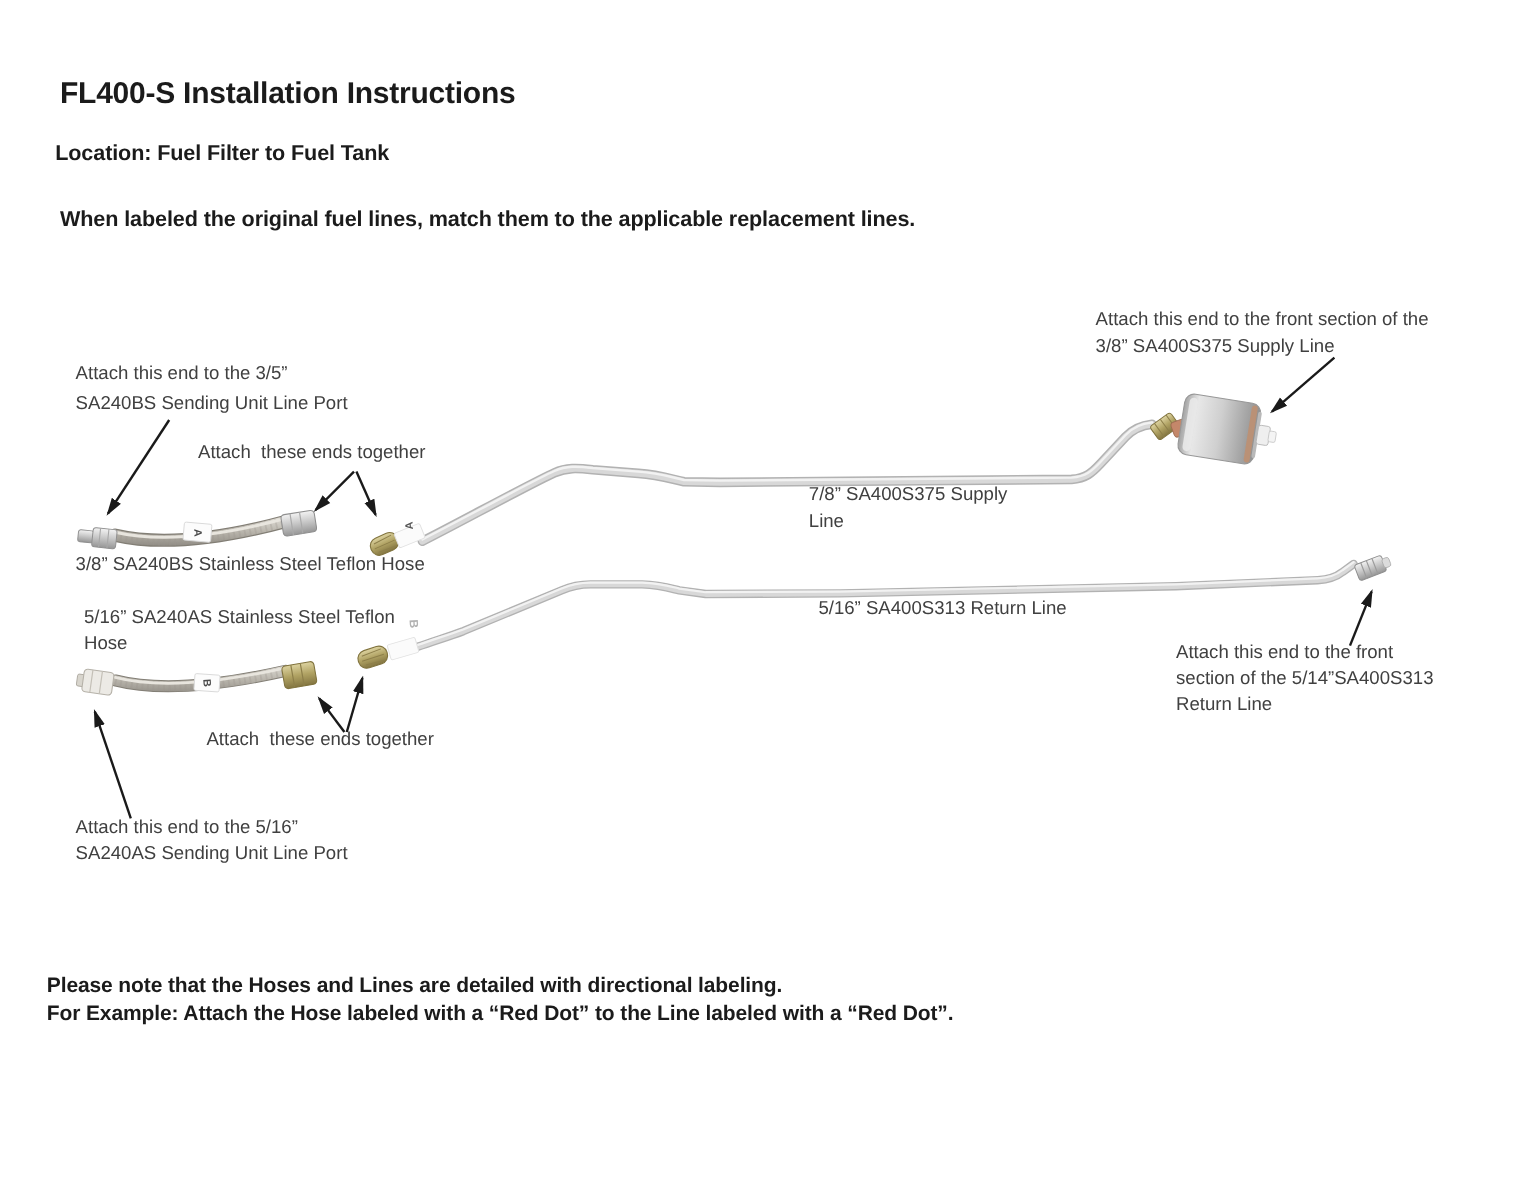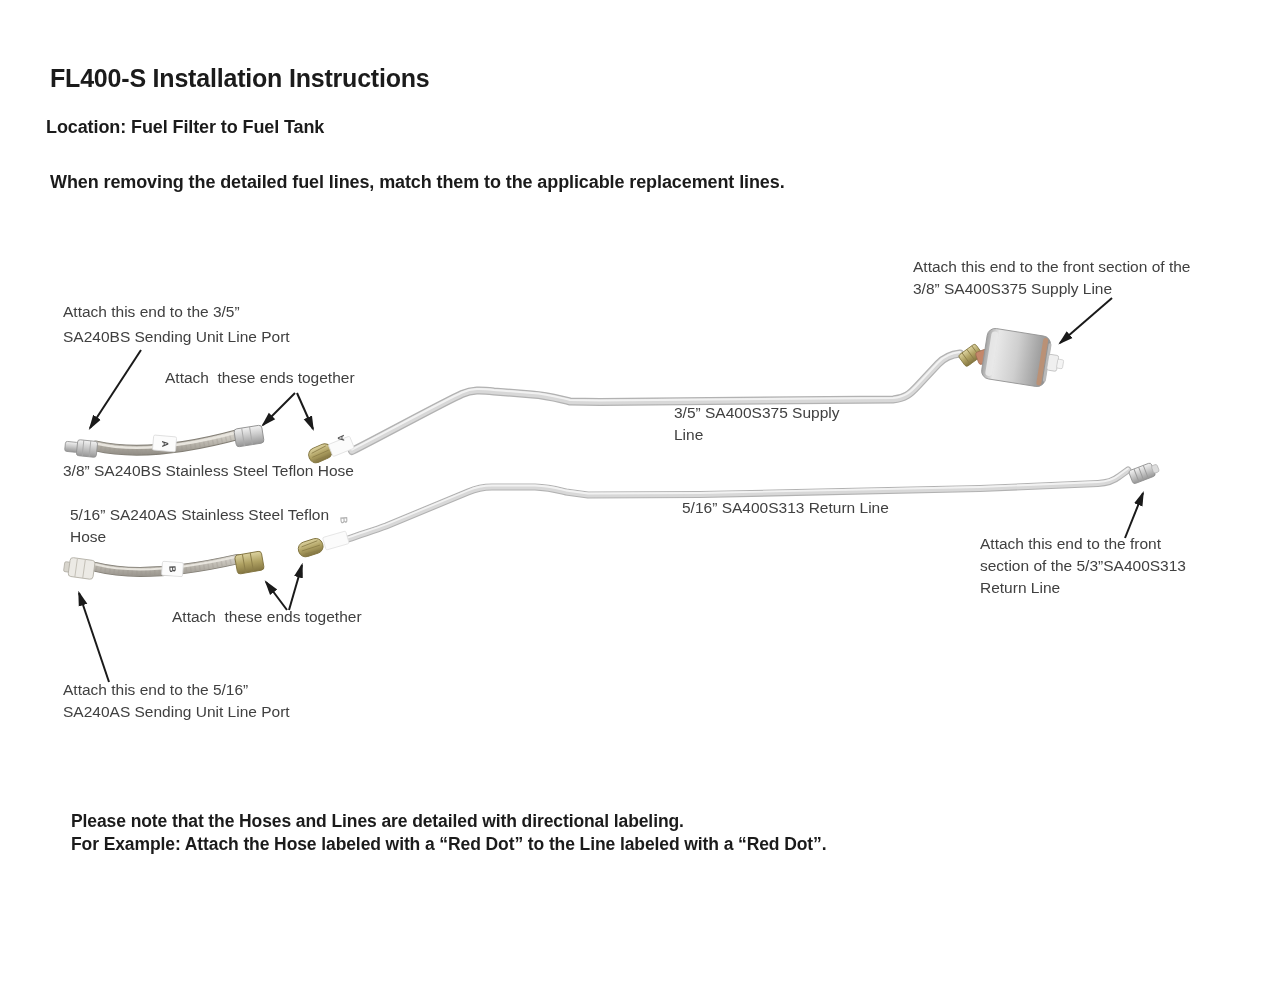--- a/index.html
+++ b/index.html
@@ -16,21 +16,21 @@
   text.mark { font-family:"Liberation Sans", sans-serif; font-size:9px; fill:#4a4a4a;
               text-anchor:middle; dominant-baseline:central; font-weight:bold; }
 </style>
 </head>
 <body>
 
 <div class="page">
 
   <div class="abs title" style="left:50px; top:63px;">FL400-S Installation Instructions</div>
   <div class="abs subhead" style="left:46px; top:115px;">Location: Fuel Filter to Fuel Tank</div>
-  <div class="abs subhead" style="left:50px; top:170px;">When removing the detailed fuel lines, match them to the applicable replacement lines.</div>
+  <div class="abs subhead" style="left:50px; top:170px;">When labeled the original fuel lines, match them to the applicable replacement lines.</div>
 
   <svg class="art" width="1280" height="989" viewBox="0 0 1280 989">
     <defs>
       <marker id="ah" viewBox="0 0 10 6" refX="8.5" refY="3" markerWidth="7.5" markerHeight="5.5" orient="auto" markerUnits="strokeWidth">
         <path d="M0,0 L10,3 L0,6 z" fill="#1a1a1a"></path>
       </marker>
       <linearGradient id="gBraid1" gradientUnits="userSpaceOnUse" x1="0" y1="430" x2="0" y2="458">
         <stop offset="0" stop-color="#e3e0d9"></stop>
           <stop offset="0.5" stop-color="#b6b2a9"></stop>
           <stop offset="1" stop-color="#85817a"></stop>
@@ -186,38 +186,38 @@
     </g>
   </svg>
 
   <div class="abs lbl" style="left:63px; top:299px; line-height:25px;">Attach this end to the 3/5”
 SA240BS Sending Unit Line Port</div>
 
   <div class="abs lbl" style="left:165px; top:367px;">Attach  these ends together</div>
 
   <div class="abs lbl" style="left:63px; top:460px;text-align:center;">3/8” SA240BS Stainless Steel Teflon Hose</div>
 
-  <div class="abs lbl" style="left:674px; top:402px;">3/5” SA400S375 Supply
+  <div class="abs lbl" style="left:674px; top:402px;">7/8” SA400S375 Supply
 Line</div>
 
   <div class="abs lbl" style="left:70px; top:504px;">5/16” SA240AS Stainless Steel Teflon
 Hose</div>
 
   <div class="abs lbl" style="left:682px; top:497px;">5/16” SA400S313 Return Line</div>
 
   <div class="abs lbl" style="left:172px; top:606px;">Attach  these ends together</div>
 
   <div class="abs lbl" style="left:63px; top:679px;">Attach this end to the 5/16”
 SA240AS Sending Unit Line Port</div>
 
   <div class="abs lbl" style="left:913px; top:256px;">Attach this end to the front section of the
 3/8” SA400S375 Supply Line</div>
 
   <div class="abs lbl" style="left:980px; top:533px;">Attach this end to the front
-section of the 5/3”SA400S313
+section of the 5/14”SA400S313
 Return Line</div>
 
-  <div class="abs note" style="left:39px; top:810px;margin-left:32px;">
+  <div class="abs note" style="left:39px; top:810px;">
     <div>Please note that the Hoses and Lines are detailed with directional labeling.</div>
     <div>For Example: Attach the Hose labeled with a “Red Dot” to the Line labeled with a “Red Dot”.</div>
   </div>
 
 </div>
 
 </body></html>

